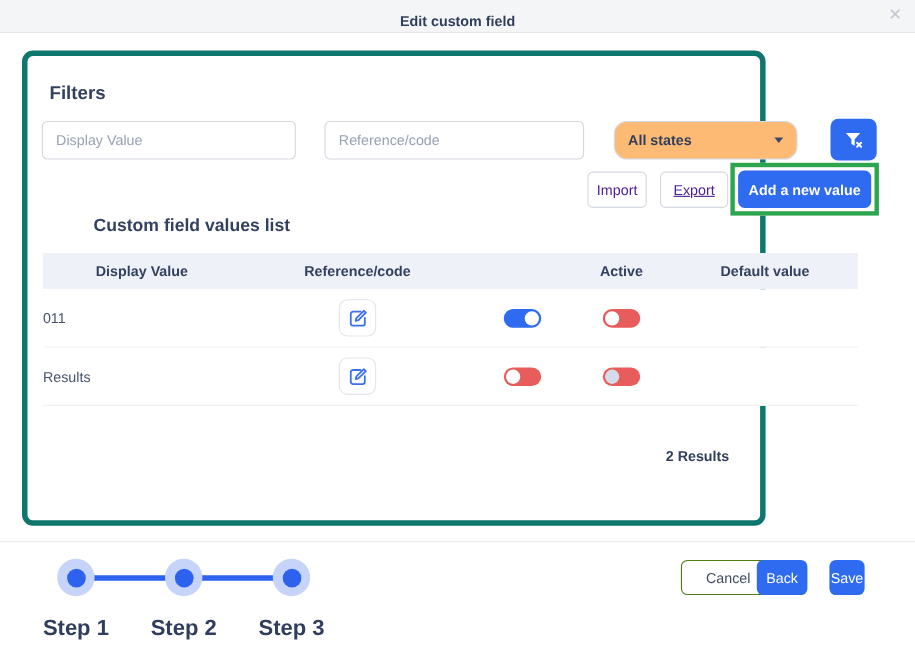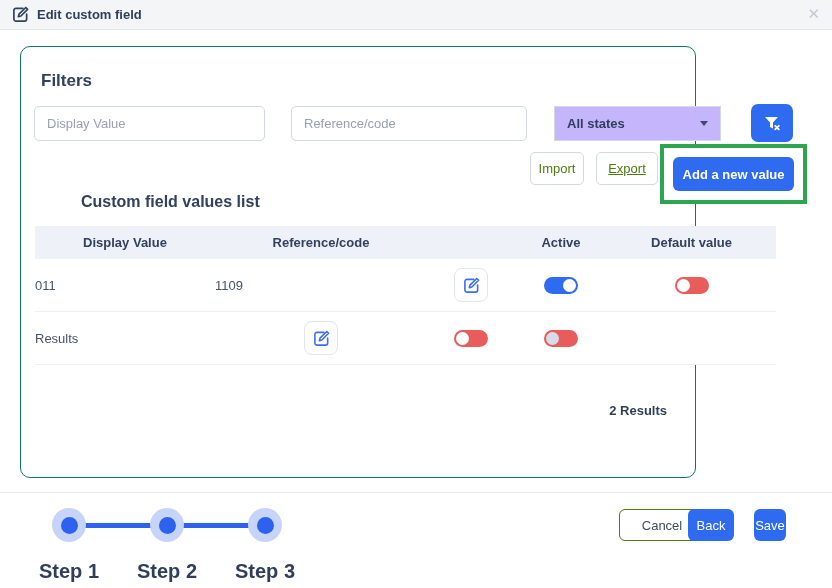--- a/index.html
+++ b/index.html
@@ -2,54 +2,54 @@
 <html><head>
 <meta charset="utf-8">
 <style>
   * { margin:0; padding:0; box-sizing:border-box; }
   html,body { width:832px; height:588px; background:#ffffff;
     font-family:"Liberation Sans", sans-serif; overflow:hidden; position:relative; }
 
   
   .modal-header { position:absolute; left:0; top:0; width:832px; height:30px;
     background:#f4f5f7; border-bottom:1px solid #e3e5ea;
-    display:flex; align-items:center; padding:12px 12px; }
+    display:flex; align-items:center; padding:12px 12px;flex-direction:column; }
   .modal-header .hicon { width:17px; height:17px; color:#31415f; margin-right:8px; }
   .modal-title { font-size:13px; font-weight:bold; color:#2f3e5c; }
   .close-x { position:absolute; right:12px; top:5px; font-size:15px; color:#c4c7cf;
     cursor:pointer; line-height:1.2; }
 
   
   .panel { position:absolute; left:20px; top:46px; width:676px; height:432px;
-    border:1px solid #0f766e; border-radius:10px; background:#fff; }
+    border:5px solid #0f766e; border-radius:10px; background:#fff; }
   .filters-heading { position:absolute; left:20px; top:24px;
     font-size:17px; font-weight:bold; color:#32415f; }
   .txt-input { position:absolute; height:35px; border:1px solid #d4d8e1; border-radius:5px;
     font-size:13px; color:#3a4a66; padding:0 12px; outline:none;
     font-family:"Liberation Sans", sans-serif; }
   .txt-input::placeholder { color:#98a2b3; }
   #input-display { left:13px; top:59px; width:231px; }
   #input-reference { left:270px; top:59px; width:236px; }
   .select-box { position:absolute; left:533px; top:59px; width:167px; height:35px;
-    border:1px solid #d4d8e1; border-radius:0; background:#c4b5fd;
+    border:1px solid #d4d8e1; border-radius:12px; background:#fdba74;
     display:flex; align-items:center; padding:0 12px; cursor:pointer; }
   .select-box .sel-label { font-size:13px; font-weight:bold; color:#2f3e5c; flex:1; }
   .caret { width:0; height:0; border-left:4px solid transparent; border-right:4px solid transparent;
     border-top:5px solid #3a4a66; }
   .filter-btn { position:absolute; left:730px; top:57px; width:42px; height:38px;
     background:#2e6bf0; border:none; border-radius:7px; cursor:pointer;
     display:flex; align-items:center; justify-content:center; }
 
   .btn-light { position:absolute; top:105px; height:33px; background:#fff;
-    border:1px solid #d4d8e1; border-radius:5px; font-size:13px; color:#4d7c0f;
+    border:1px solid #d4d8e1; border-radius:5px; font-size:13px; color:#4c1d95;
     cursor:pointer; font-family:"Liberation Sans", sans-serif; }
   #btn-import { left:509px; width:54px; }
   #btn-export { left:575px; width:62px;text-decoration:underline; }
   .green-highlight { position:absolute; left:639px; top:97px; border:4px solid #2da44e;
-    padding:9px; background:#fff; }
+    padding:3px; background:#fff; }
   .btn-primary { background:#2e6bf0; color:#fff; border:none; border-radius:6px;
     font-size:13px; font-weight:bold; cursor:pointer;
     font-family:"Liberation Sans", sans-serif; }
   #btn-add { width:121px; height:34px; }
 
   .list-heading { position:absolute; left:20px; top:146px;
     font-size:16px; font-weight:bold; color:#32415f;margin-left:40px; }
 
   
   .table { position:absolute; left:14px; top:179px; width:741px; }
@@ -137,21 +137,20 @@
     <div class="trow thead">
       <div class="tcell">Display Value</div>
       <div class="tcell">Reference/code</div>
       <div class="tcell"></div>
       <div class="tcell">Active</div>
       <div class="tcell">Default value</div>
     </div>
 
     <div class="trow tbody-row">
       <div class="tcell">011</div>
-      <div class="tcell">1109</div>
       <div class="tcell">
         <button class="edit-btn">
           <svg width="17" height="17" viewBox="0 0 18 18" fill="none" stroke="currentColor" stroke-width="1.7" stroke-linecap="round" stroke-linejoin="round">
             <path d="M11.5 2.5H4.2A2.2 2.2 0 0 0 2 4.7v9.1A2.2 2.2 0 0 0 4.2 16h9.1a2.2 2.2 0 0 0 2.2-2.2V8.5"></path>
             <path d="M14.6 1.6l1.9 1.9L9.4 10.6l-2.7.7.7-2.7z"></path>
           </svg>
         </button>
       </div>
       <div class="tcell">
         <div class="toggle on">

